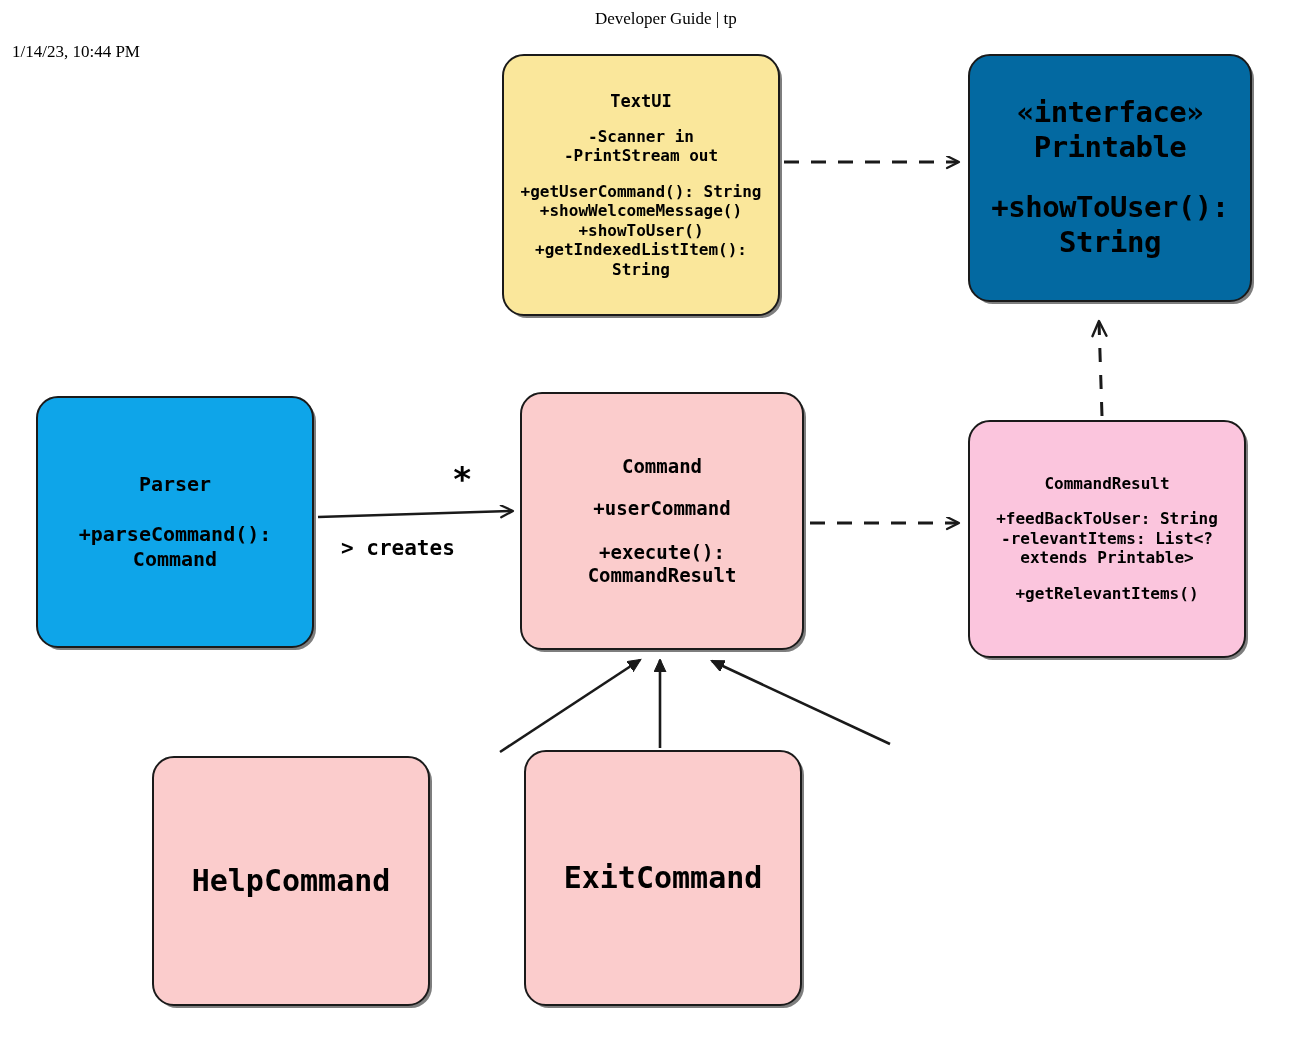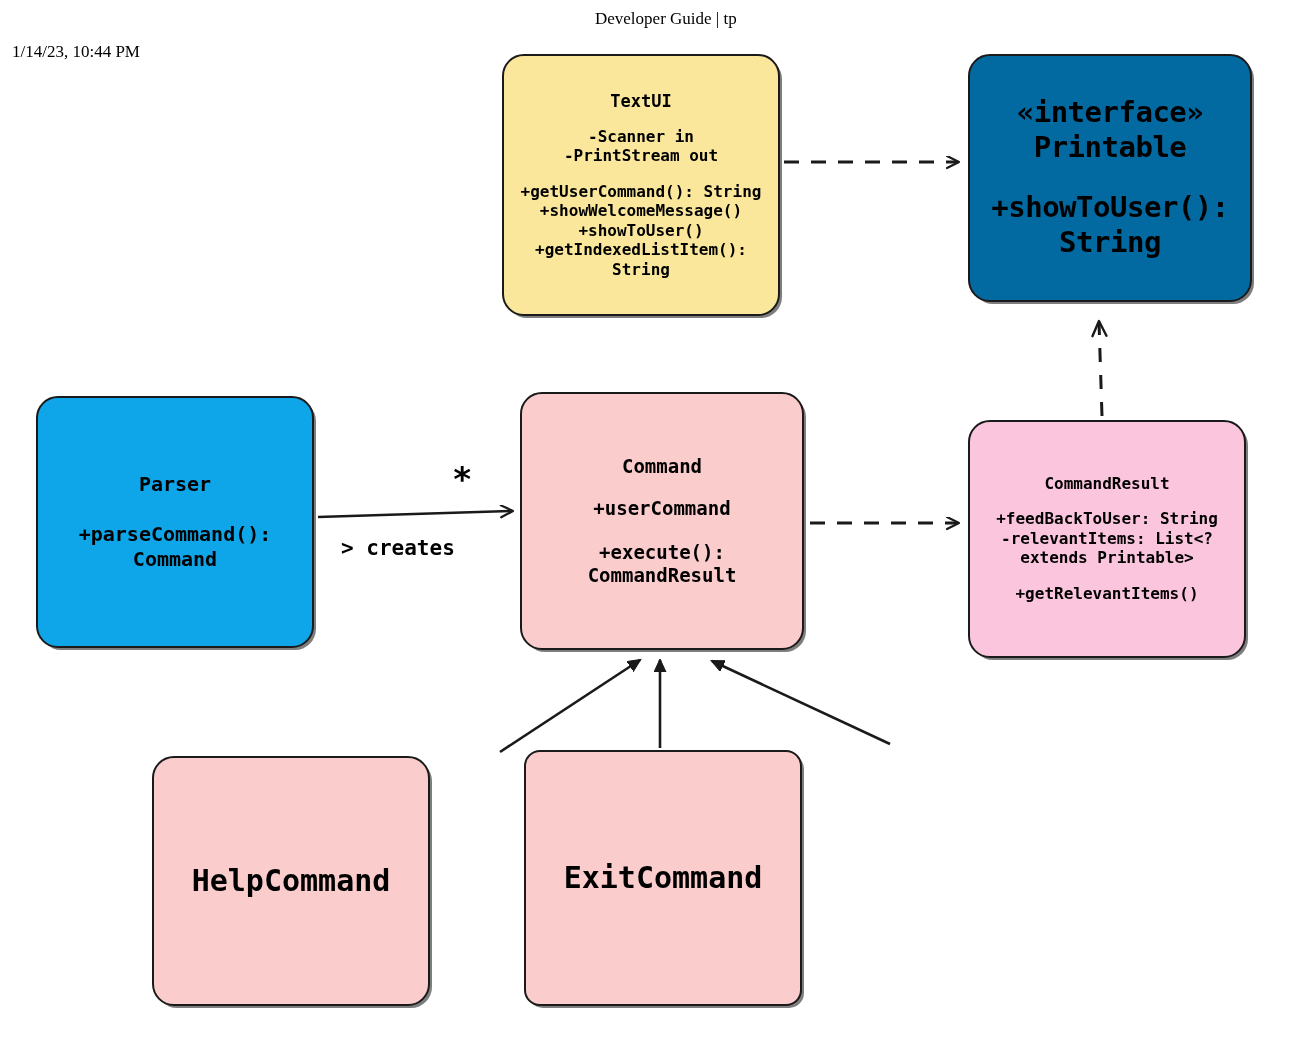--- a/index.html
+++ b/index.html
@@ -103,21 +103,21 @@
 
   #node-command { left: 520px; top: 392px; width: 284px; height: 258px; }
   #node-command .nm   { font-size: 19px; }
   #node-command .sect { font-size: 19px; }
 
   #node-commandresult { left: 968px; top: 420px; width: 278px; height: 238px; }
   #node-commandresult .nm   { font-size: 16px; }
   #node-commandresult .sect { font-size: 16px; }
 
   #node-help     { left: 152px; top: 756px; width: 278px; height: 250px; text-align: center; }
-  #node-exit     { left: 524px; top: 750px; width: 278px; height: 256px; border-radius: 16px; }
+  #node-exit     { left: 524px; top: 750px; width: 278px; height: 256px; }
   #node-incorrect{ left: 896px; top: 748px; width: 278px; height: 258px; }
   #node-help .nm, #node-exit .nm { font-size: 30px; }
   #node-incorrect .nm {
     font-size: 30px;
     width: 270px;
     word-break: break-all;
     white-space: normal;
   }
 
   

